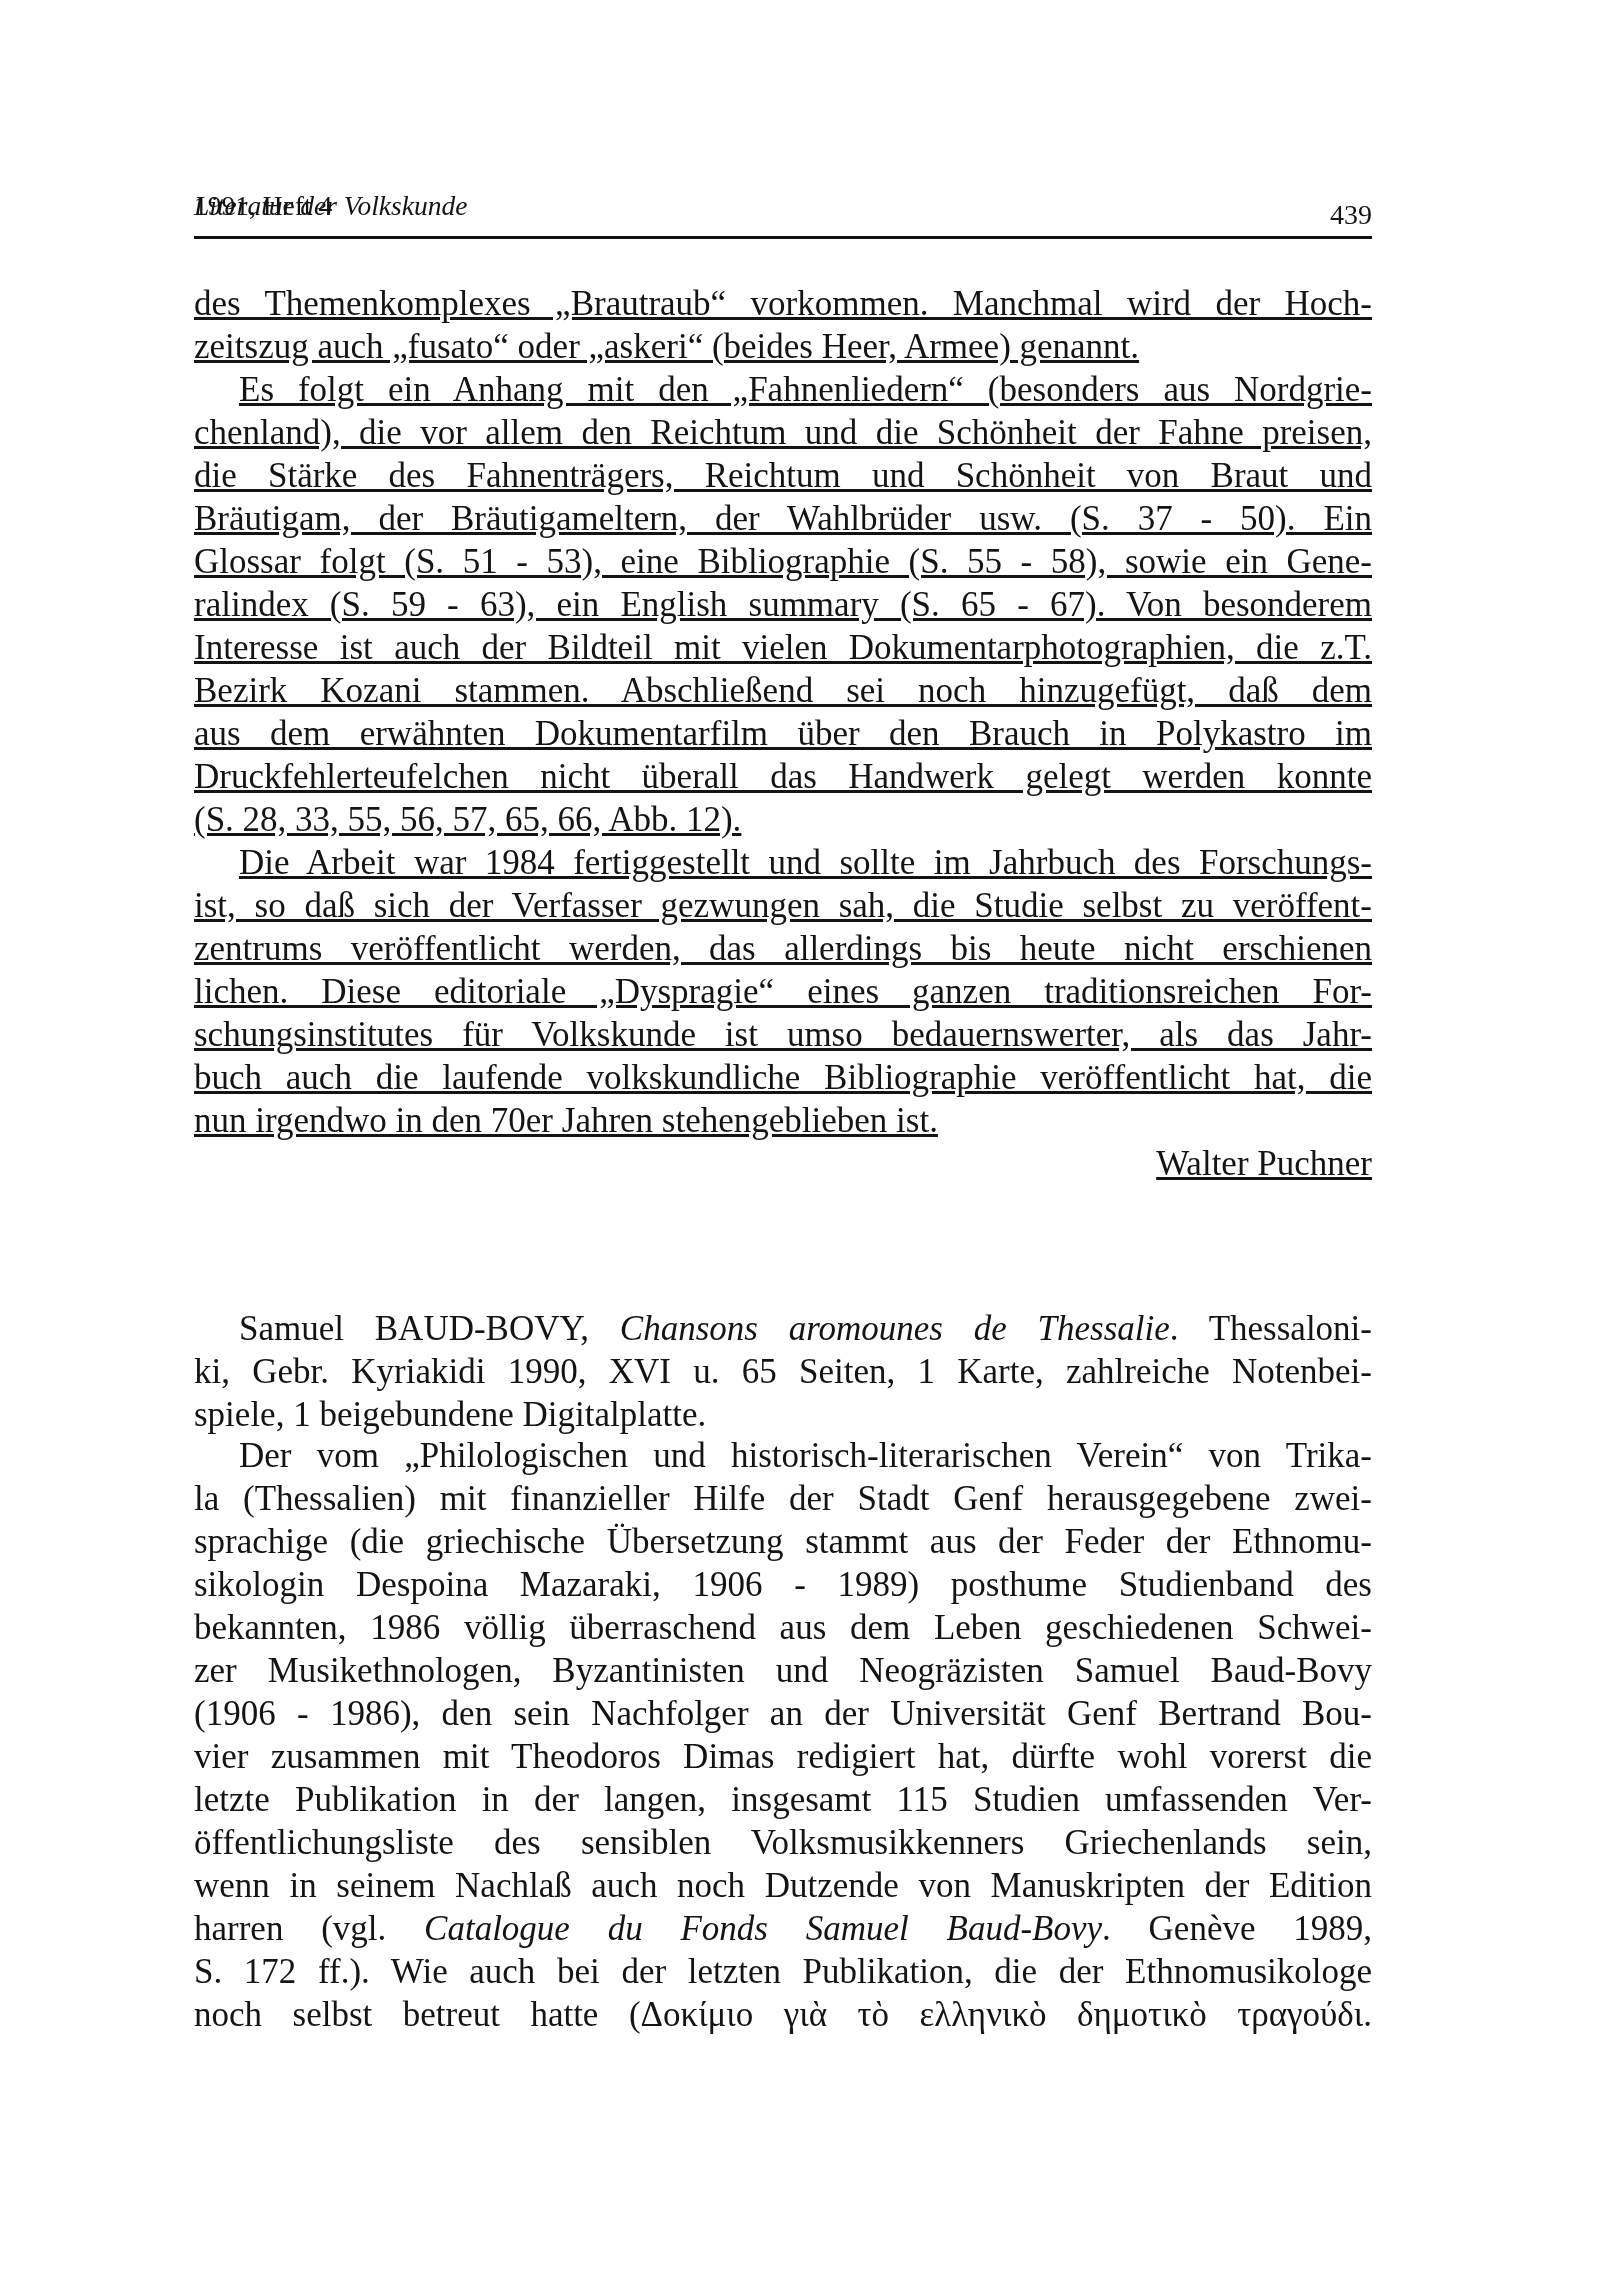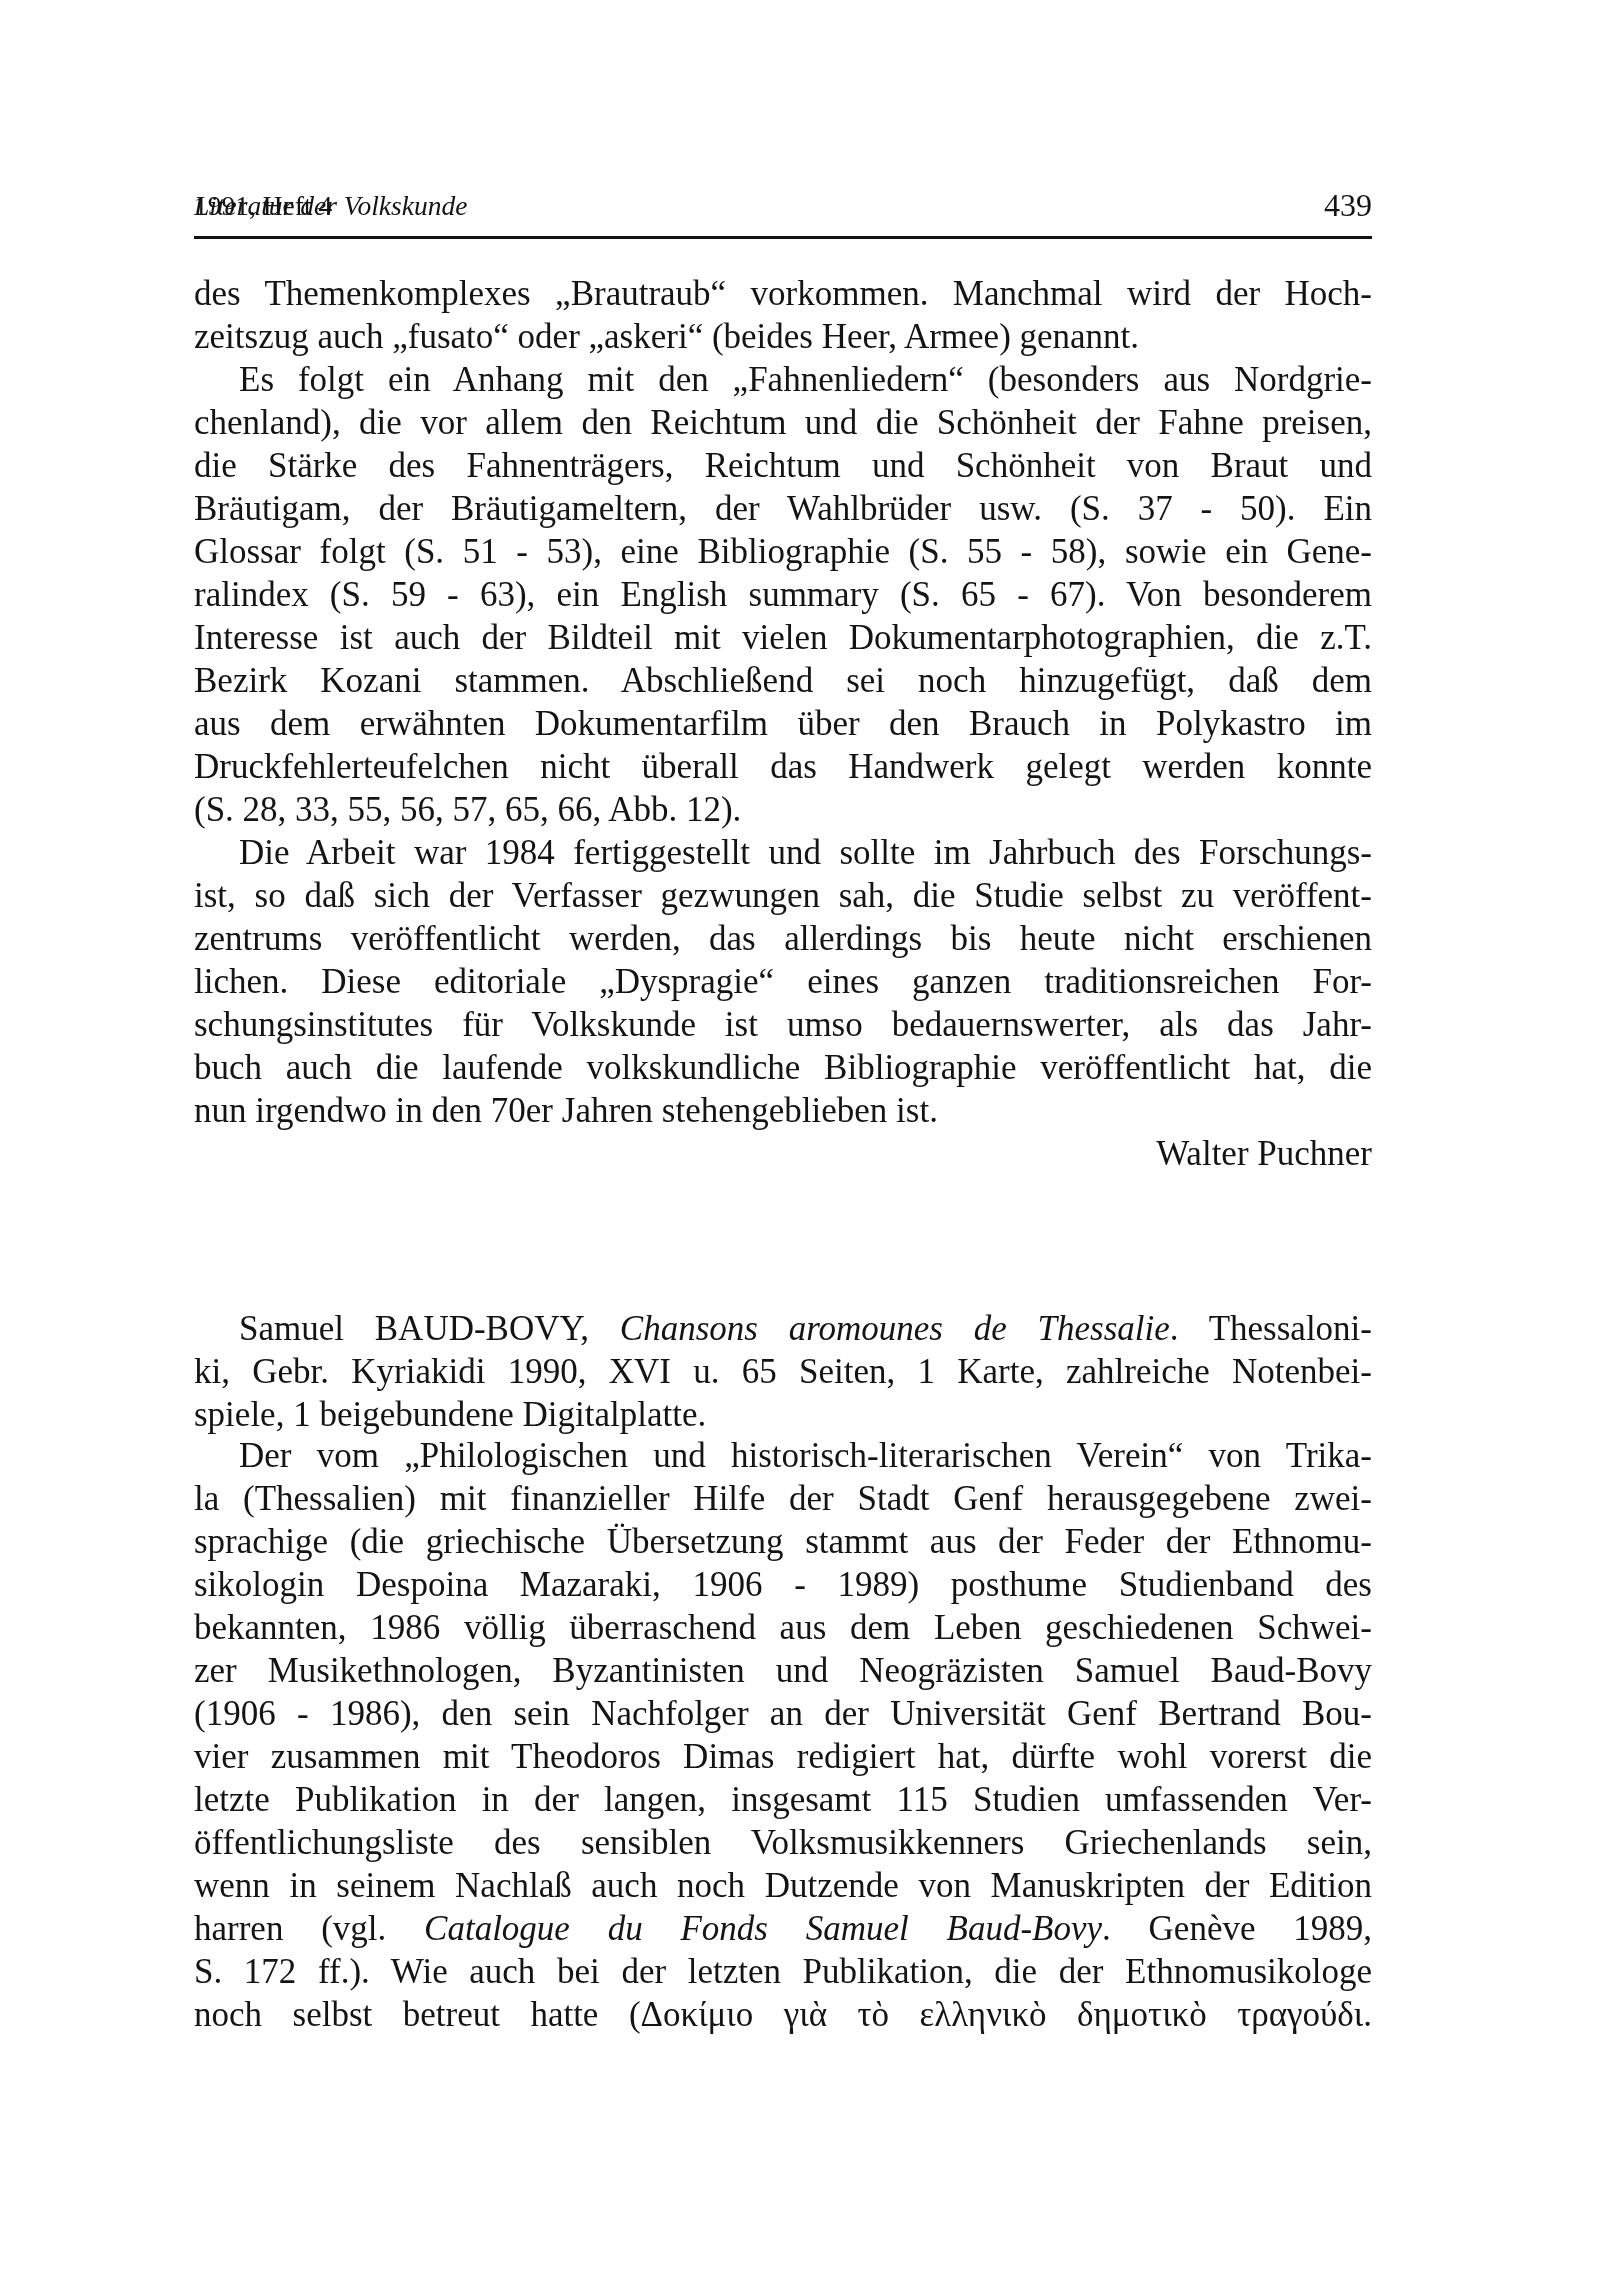--- a/index.html
+++ b/index.html
@@ -3,30 +3,30 @@
 <meta charset="utf-8">
 <style>
   html, body { margin: 0; padding: 0; background: #ffffff; }
   body { width: 1618px; height: 2295px; position: relative; overflow: hidden;
          font-family: "Liberation Serif", "DejaVu Serif", serif; color: #141414; }
   .page { position: absolute; left: 194px; top: 0; width: 1178px; }
   .running-head { position: absolute; top: 183px; left: 0; width: 1178px; height: 45px;
                   font-size: 27.5px; line-height: 45px; }
   .rh-left { position: absolute; left: 0; top: 0; }
   .rh-center { position: absolute; left: 0; right: 0; top: 0; text-align: left; font-style: italic; }
-  .rh-right { position: absolute; right: 0; top: 0; font-size: 32px; font-family: Liberation Serif, serif; }
+  .rh-right { position: absolute; right: 0; top: 9px; font-size: 28px; font-family: Liberation Serif, serif; }
   .rule { position: absolute; top: 236px; left: 0; width: 1178px; height: 0;
           border-top: 3.2px solid #111; }
   .text { position: absolute; left: 0; width: 1178px; font-size: 35px;
           line-height: 43px; text-align: justify; }
   .line { display: block; white-space: nowrap; text-align: justify; text-align-last: justify; height: 43px; overflow: visible; }
   .line.last { text-align-last: left; }
   .line.indent { padding-left: 45px; }
   .sig { text-align: right; text-align-last: right; }
-  .block1 { top: 272px; }
+  .block1 { top: 282px; text-decoration: underline; }
   .block2 { top: 1307px; }
   .block3 { top: 1434px; }
   i { font-style: italic; }
 </style>
 </head>
 <body>
 
 <div class="page">
   <div class="running-head">
     <span class="rh-left">1991, Heft 4</span>

